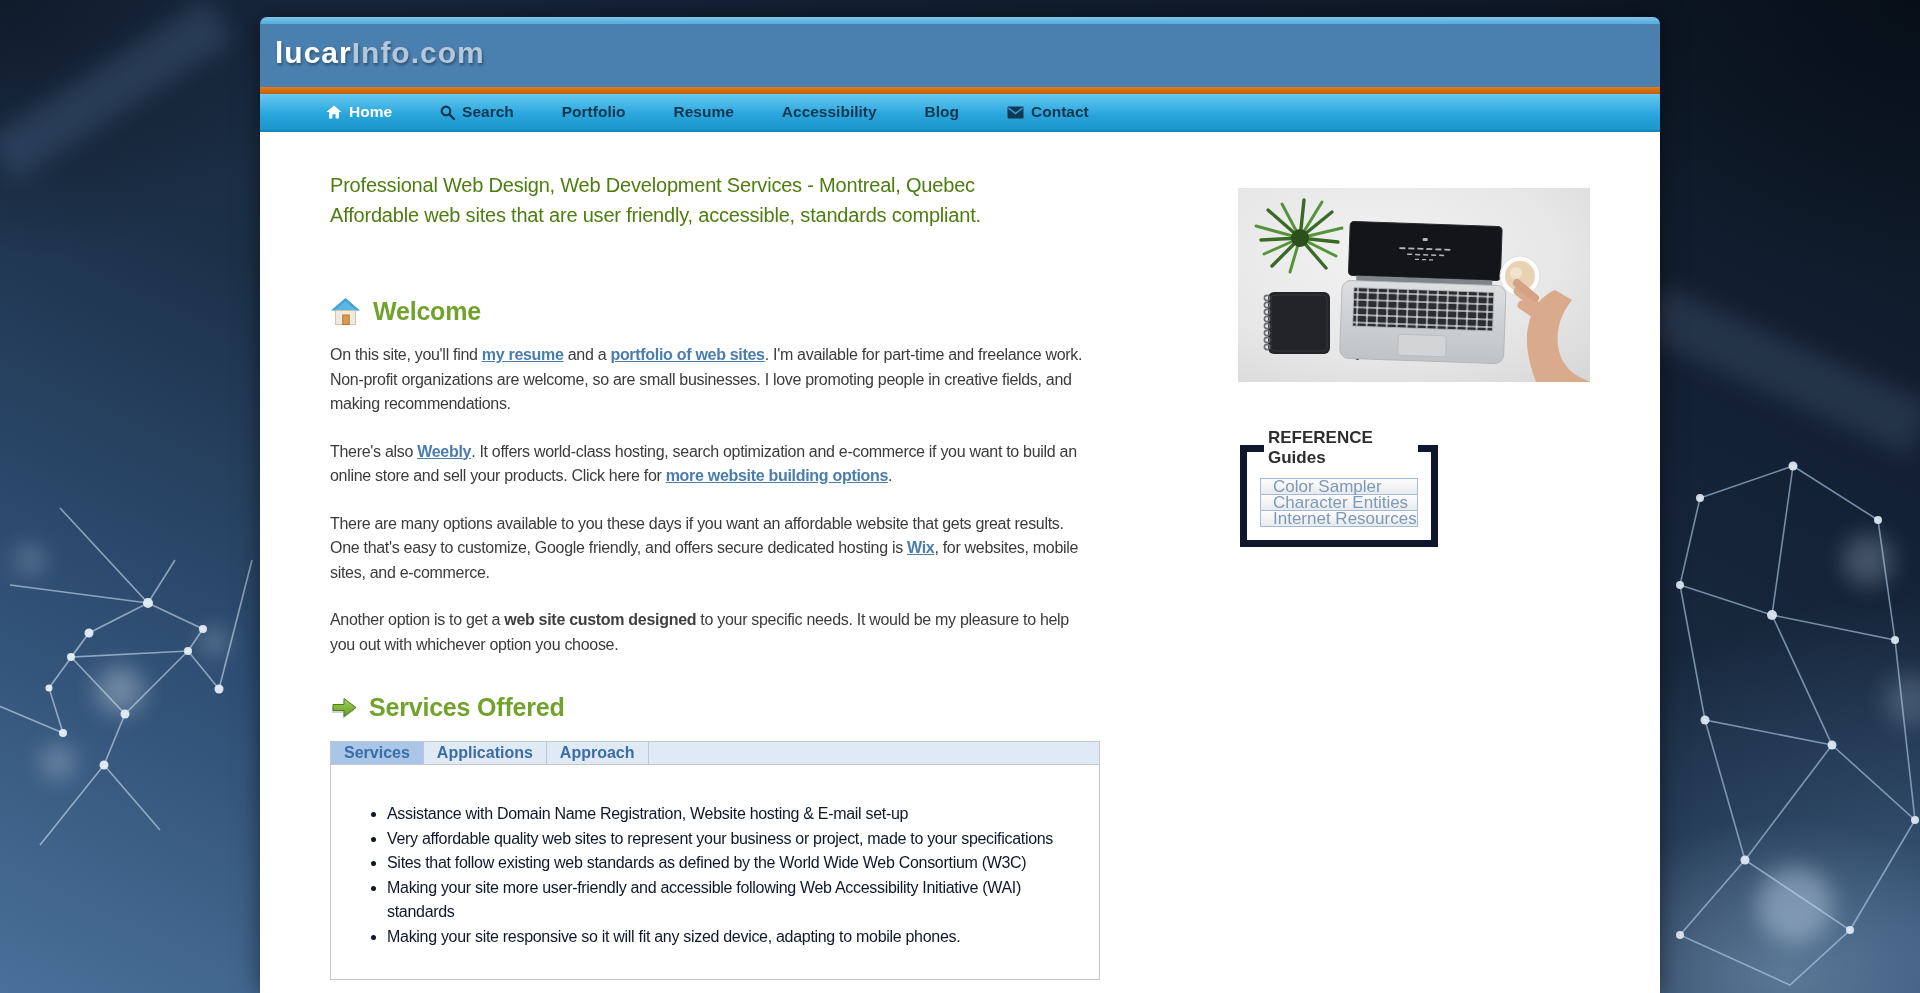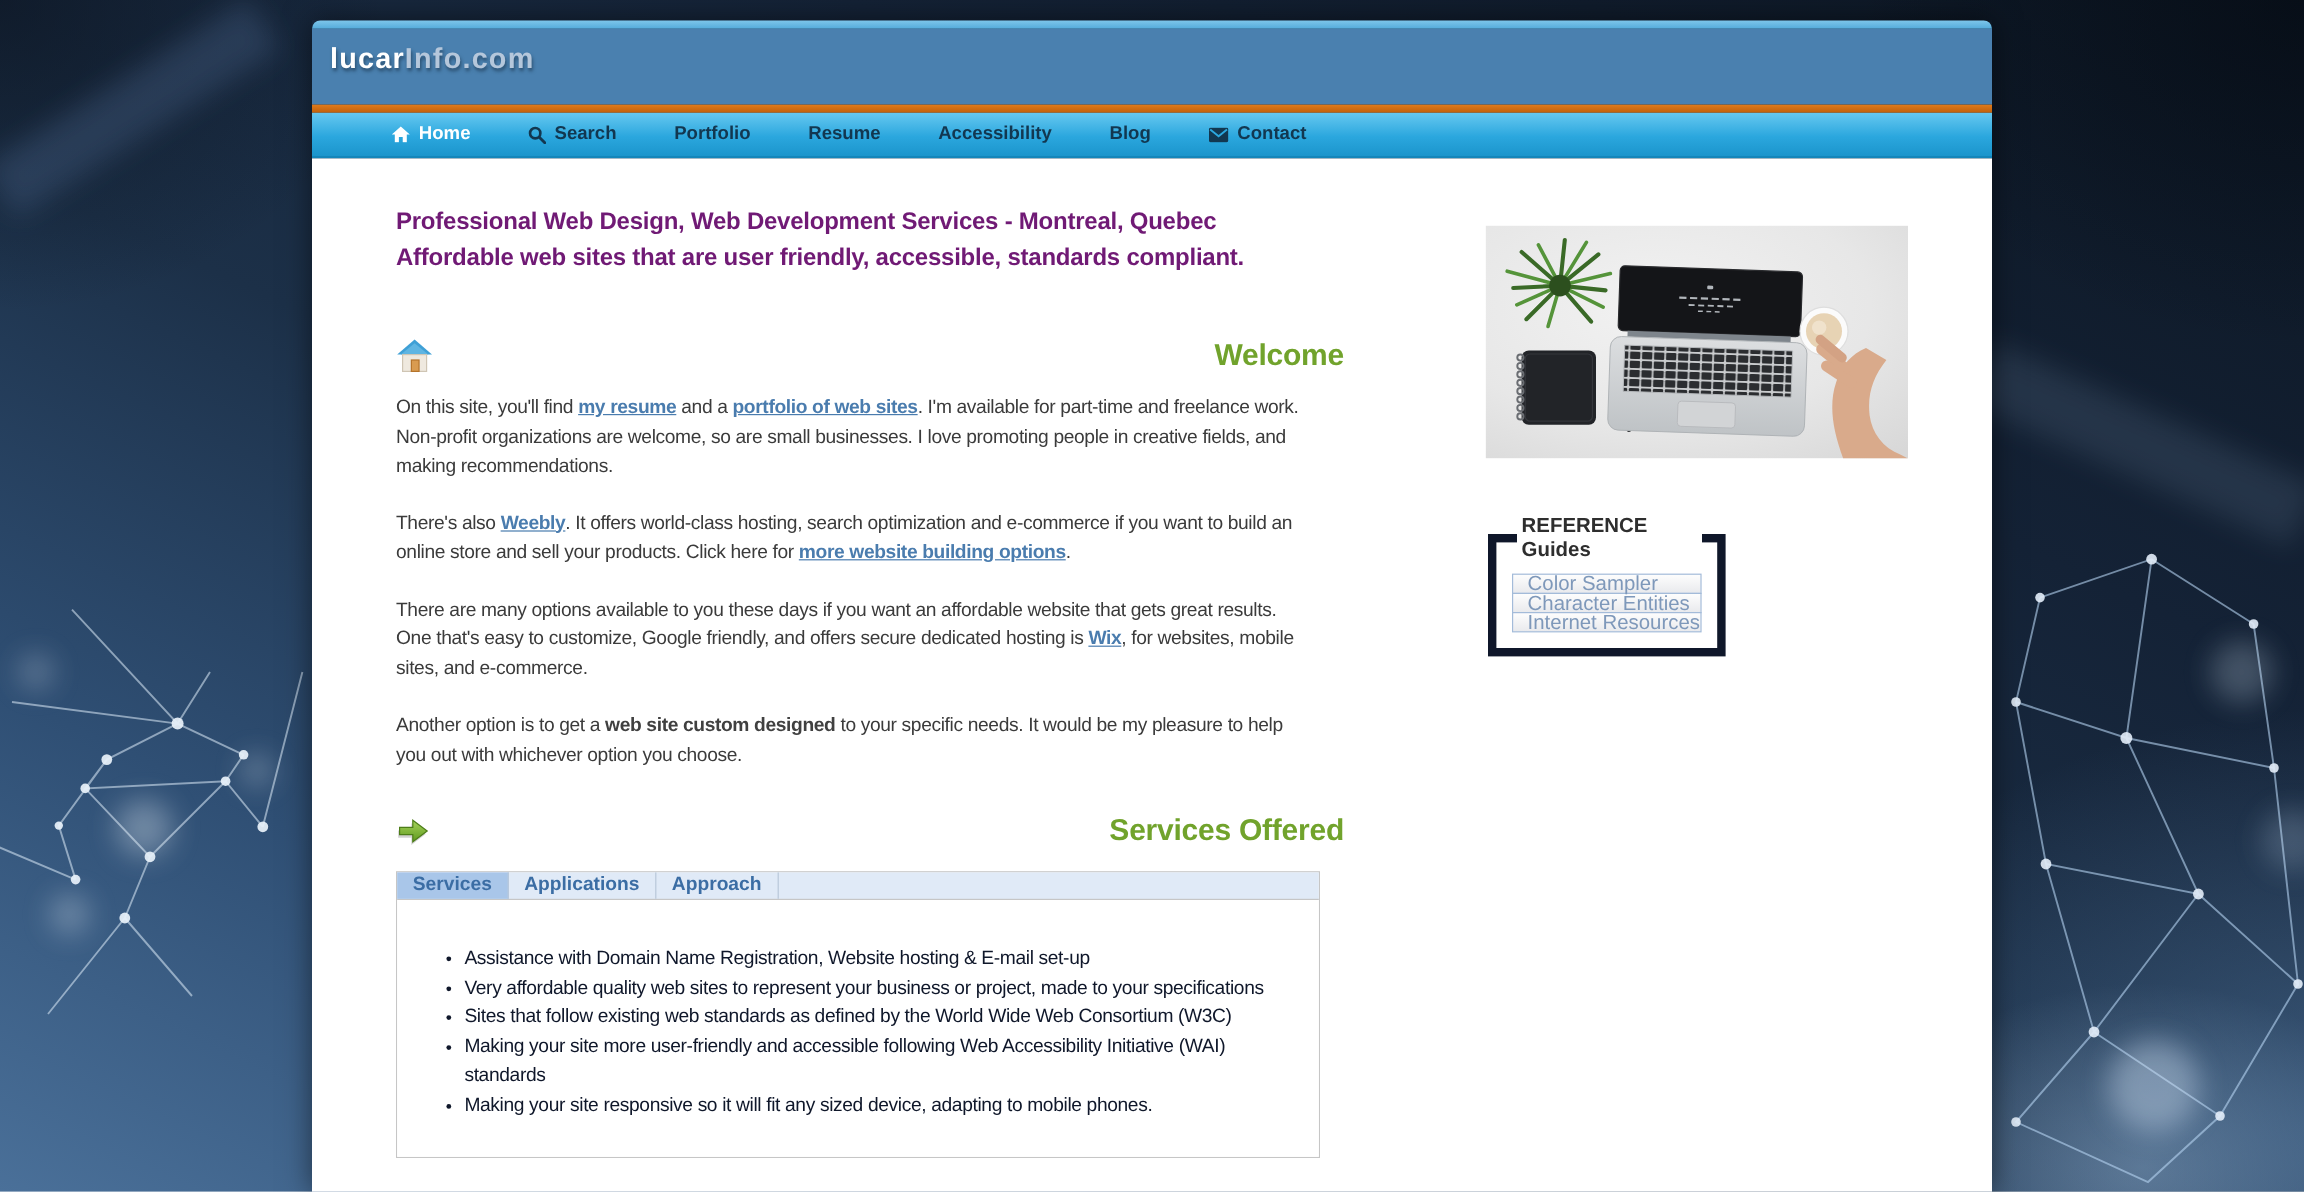--- a/index.html
+++ b/index.html
@@ -14,39 +14,39 @@
       linear-gradient(205deg, #0c1622 0%, #142236 30%, #1c3048 55%, #2f4f74 78%, #4a7099 100%);
     position:relative;
   }
   
   #bg-net{ position:absolute; inset:0; z-index:0; }
   
   .site{ position:relative; z-index:1; width:1400px; margin:17px auto 0;
          box-shadow:0 0 22px rgba(0,0,0,.5); }
   .topstrip{ height:7px; background:linear-gradient(#7ec6ea,#54abdb); border-radius:8px 8px 0 0; }
   .header{ height:63px; background:#4a80af; position:relative; }
-  .logo{ position:absolute; left:15px; top:12px; font-size:24px; font-weight:700;
+  .logo{ position:absolute; left:15px; top:12px; font-size:30px; font-weight:700;
          letter-spacing:1px; text-shadow:1px 2px 3px rgba(15,35,55,.55); }
   .logo .l1{ color:#ffffff; } .logo .l2{ color:#b5c7db; }
   .orangebar{ height:7px; background:linear-gradient(#e07c1c,#c05f0a); }
   .nav{ height:38px; background:linear-gradient(180deg,#66c8f0 0%,#2ba7de 55%,#1b95cc 100%);
         border-bottom:2px solid #1486ba; display:flex; align-items:center; padding-left:42px; }
   .nav-item{ display:flex; align-items:center; gap:7px; padding:0 24px; height:100%;
              font-size:15.5px; font-weight:700; color:#123750; cursor:pointer; }
   .nav-item.active{ color:#ffffff; }
   .nav-item svg{ display:block; }
   
   .content{ background:#ffffff; min-height:861px; position:relative; }
   .maincol{ padding:38px 0 0 70px; width:860px; }
   h1{ font-size:28px; font-weight:700; color:#5c5c5c; letter-spacing:-.4px; margin:0 0 27px; }
   h1 a{ color:#2f6fa3; font-weight:400; text-decoration:underline; }
-  .subtitle{ font-size:20px; line-height:30px; font-weight:700; color:#701a75;
-             white-space:pre-line; letter-spacing:-.2px; margin:0 0 52px; }
+  .subtitle{ font-size:20px; line-height:30px; font-weight:400; color:#4d7c0f;
+             white-space:pre-line; letter-spacing:-.2px; margin:0 0 67px; }
   h2.section{ display:flex; align-items:center; gap:12px; font-size:25px; font-weight:700;
-              color:#71a32c; letter-spacing:-.2px; margin:0 0 17px;justify-content:space-between; }
+              color:#71a32c; letter-spacing:-.2px; margin:0 0 17px; }
   h2.section.services{ margin-top:36px; margin-bottom:19px; }
   p.body{ font-size:16px; line-height:24.5px; color:#3b3b3b; letter-spacing:-.3px;
           white-space:pre-line; margin:0 0 23px; max-width:820px; }
   p.body a{ color:#4a7cae; font-weight:700; text-decoration:underline; }
   p.body strong{ color:#404040; }
   
   .tabbox{ width:770px; border:1px solid #c6c6c6; margin-top:2px; }
   .tabstrip{ display:flex; background:#e0eaf7; border-bottom:1px solid #c6c6c6; }
   .tab{ padding:2px 13px; font-size:16px; font-weight:700; color:#3b6da4;
         border-right:1px solid #b9c7d9; cursor:pointer; }

